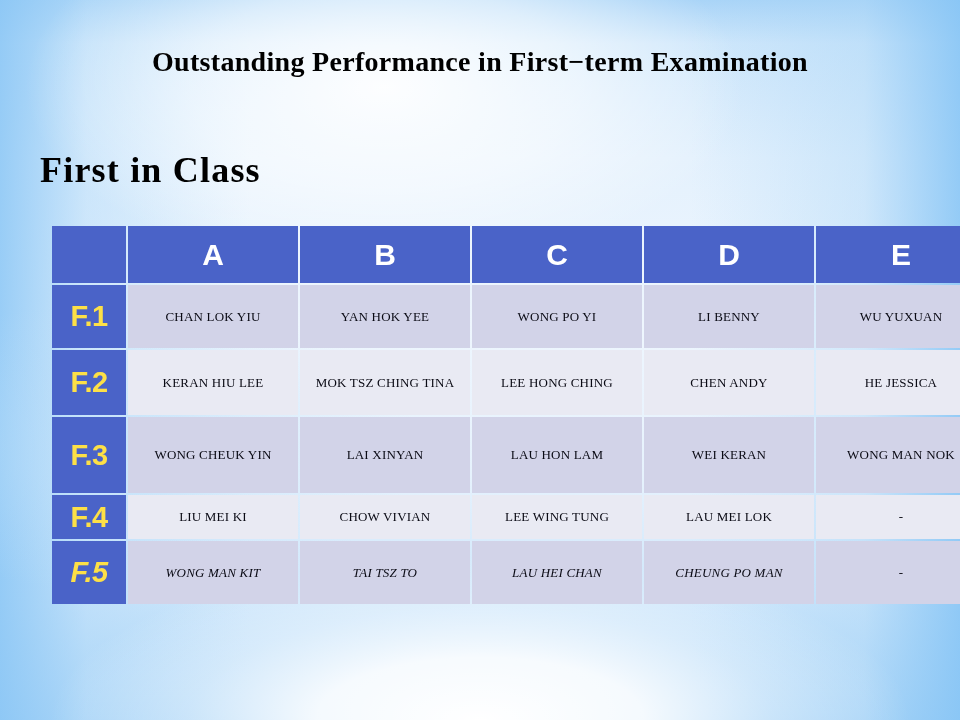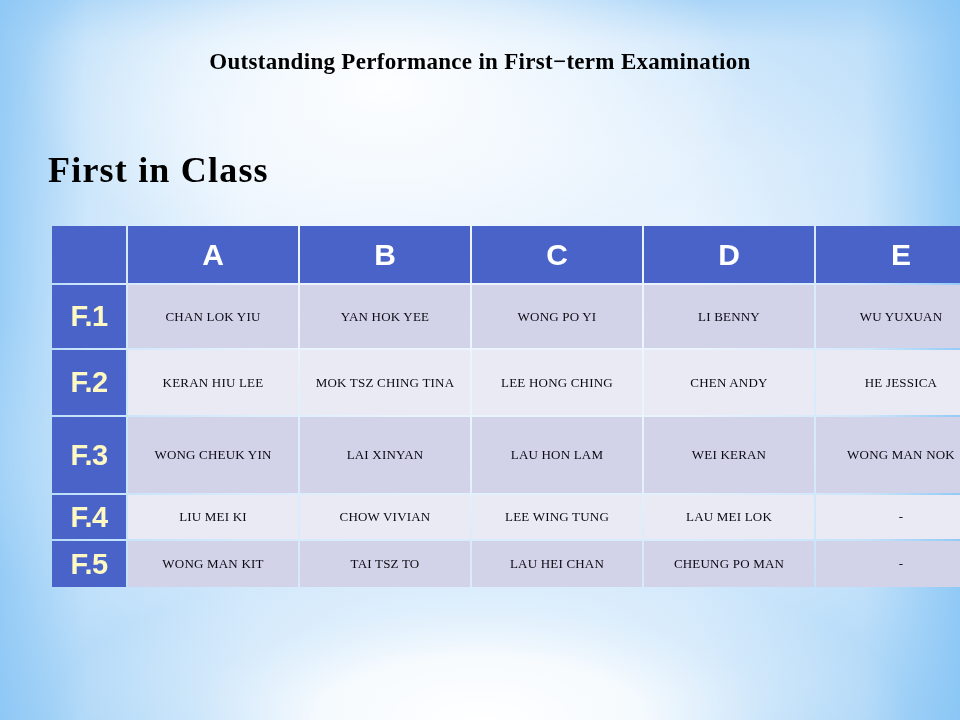--- a/index.html
+++ b/index.html
@@ -75,31 +75,31 @@
     position: absolute;
     top: 42px;
     left: 0;
     width: 960px;
     text-align: center;
     z-index: 5;
   }
   .title-line {
     font-family: "Liberation Serif", serif;
     font-weight: bold;
-    font-size: 23px;
+    font-size: 28px;
     line-height: 40px;
     color: #000000;
     letter-spacing: 0.3px;
     white-space: nowrap;
   }
 
   #subtitle-block {
     position: absolute;
     top: 148px;
-    left: 48px;
+    left: 40px;
     z-index: 5;
   }
   #subtitle-text {
     font-family: "Liberation Serif", serif;
     font-weight: bold;
     font-size: 36px;
     line-height: 44px;
     color: #000000;
     letter-spacing: 1.2px;
     white-space: nowrap;
@@ -139,21 +139,21 @@
     line-height: 57px;
   }
   .hdr-corner {
     background: #4a63c8;
     height: 57px;
   }
 
   
   .rowlabel-cell {
     background: #4a63c8;
-    color: #fef9c3;
+    color: #fde047;
     font-family: "Liberation Sans", sans-serif;
     font-weight: bold;
     font-size: 29px;
     letter-spacing: -0.5px;
     line-height: 1;
   }
 
   
   .data-cell {
     font-family: "Liberation Serif", serif;
@@ -164,21 +164,21 @@
     letter-spacing: 0.2px;
   }
   .band-a .data-cell { background: #d2d3e8; }
   .band-b .data-cell { background: #e9eaf3; }
 
   
   .r1 td { height: 63px; }
   .r2 td { height: 65px; }
   .r3 td { height: 76px; }
   .r4 td { height: 44px; }
-  .r5 td { height: 46px; }
+  .r5 td { height: 63px; font-style: italic; }
 </style>
 </head>
 <body>
 
 <div id="slide">
 
   <div class="bg-layer bg-vert"></div>
   <div class="bg-layer bg-horz"></div>
   <div class="bg-layer bg-glow-mid"></div>
   <div class="bg-layer bg-glow-top"></div>

